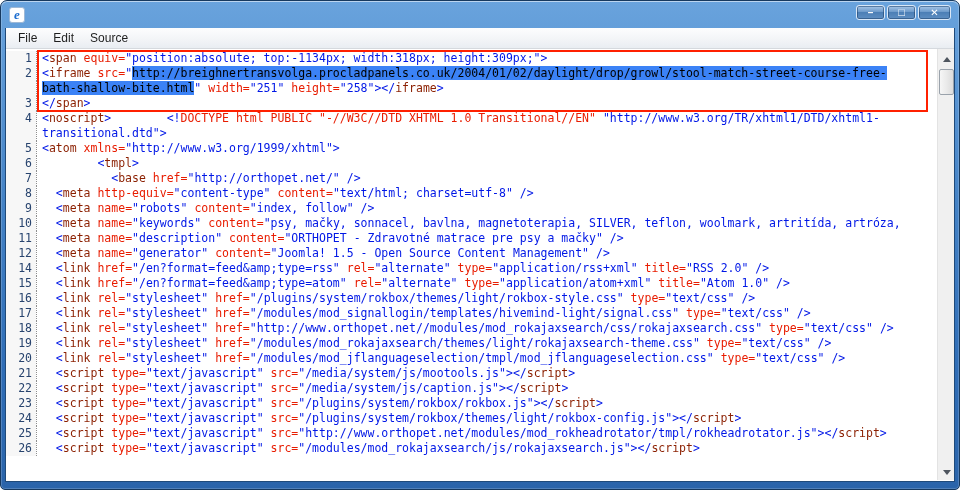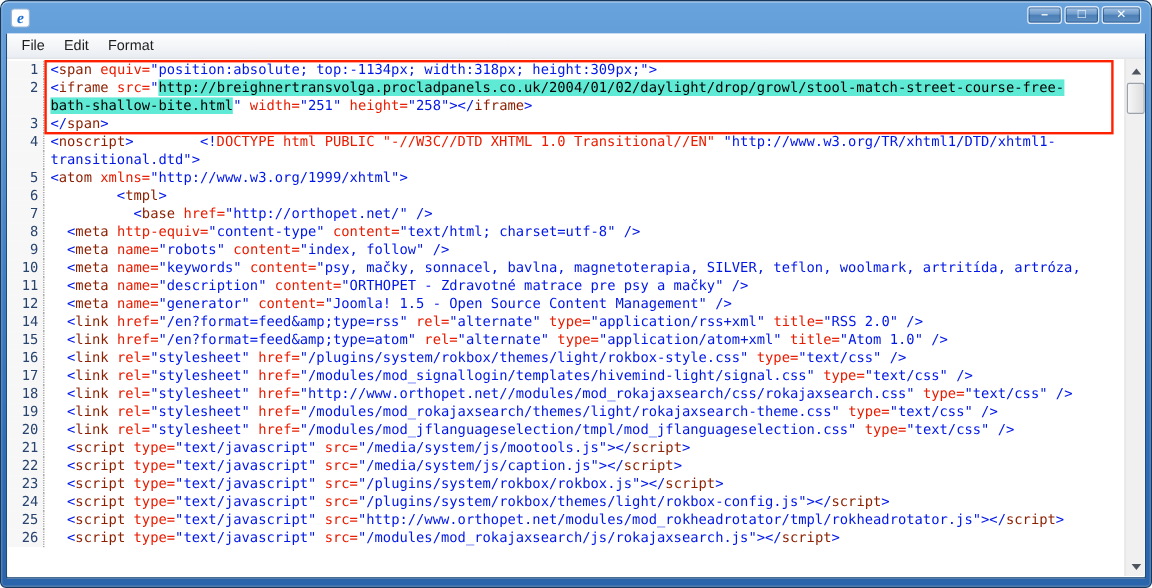--- a/index.html
+++ b/index.html
@@ -54,21 +54,21 @@
     font-family:"DejaVu Sans Mono","Liberation Mono",monospace; font-size:11.5px; white-space:pre; }
   .ln{ flex:none; width:30px; text-align:right; padding-right:4px; color:#27436e; background:#f7f7f7; }
   .code{ flex:1; border-left:1px dotted #8f8f8f; padding-left:5px; overflow:hidden; color:#000; }
 
   .seg-p{ color:#0017e6; }
   .seg-t{ color:#8b1f00; }
   .seg-a{ color:#e81c00; }
   .seg-k{ color:#e81c00; }
   .seg-v{ color:#0017e6; }
   .seg-x{ color:#000000; }
-  .seg-h{ background:#5eead4; color:#000000;margin-top:41px; }
+  .seg-h{ background:#3b82f6; color:#000000;margin-top:41px; }
 
   .inject-box{
     position:absolute; left:31px; right:9px; top:1px; height:62px;
     border:2px solid #ff2000; pointer-events:none; z-index:5;
   }
 
   .sb{ flex:none; width:17px; background:#f0f0f0; border-left:1px solid #e3e3e3; position:relative; }
   .sb-up,.sb-down{ position:absolute; left:0; width:17px; height:16px; display:flex; align-items:center; justify-content:center; }
   .sb-up{ top:2px; } .sb-down{ bottom:0; }
   .tri-up{ width:0; height:0; border-left:4px solid transparent; border-right:4px solid transparent; border-bottom:5px solid #4e555e; }
@@ -96,21 +96,21 @@
         </span>
       <span class="ctrl close">
           <span>✕</span>
         </span>
     </div>
   </div>
   <div class="client">
     <div class="menubar">
         <span class="menu-item">File</span>
         <span class="menu-item">Edit</span>
-        <span class="menu-item">Format</span>
+        <span class="menu-item">Source</span>
       </div>
     <div class="content">
       <div class="rowswrap">
         <div class="inject-box"></div>
       <div class="row"><span class="ln">1</span><span class="code"><span class="seg-p">&lt;</span><span class="seg-t">span</span><span class="seg-x"> </span><span class="seg-a">equiv=</span><span class="seg-v">"position:absolute; top:-1134px; width:318px; height:309px;"</span><span class="seg-p">&gt;</span></span></div>
           <div class="row"><span class="ln">2</span><span class="code"><span class="seg-p">&lt;</span><span class="seg-t">iframe</span><span class="seg-x"> </span><span class="seg-a">src=</span><span class="seg-v">"</span><span class="seg-h">http://breighnertransvolga.procladpanels.co.uk/2004/01/02/daylight/drop/growl/stool-match-street-course-free-</span></span></div>
           <div class="row"><span class="ln"></span><span class="code"><span class="seg-h">bath-shallow-bite.html</span><span class="seg-v">"</span><span class="seg-x"> </span><span class="seg-a">width=</span><span class="seg-v">"251"</span><span class="seg-x"> </span><span class="seg-a">height=</span><span class="seg-v">"258"</span><span class="seg-p">&gt;&lt;/</span><span class="seg-t">iframe</span><span class="seg-p">&gt;</span></span></div>
           <div class="row"><span class="ln">3</span><span class="code"><span class="seg-p">&lt;/</span><span class="seg-t">span</span><span class="seg-p">&gt;</span></span></div>
           <div class="row"><span class="ln">4</span><span class="code"><span class="seg-p">&lt;</span><span class="seg-t">noscript</span><span class="seg-p">&gt;</span><span class="seg-x">        </span><span class="seg-p">&lt;!</span><span class="seg-k">DOCTYPE html PUBLIC </span><span class="seg-k">"-//W3C//DTD XHTML 1.0 Transitional//EN"</span><span class="seg-x"> </span><span class="seg-v">"http://www.w3.org/TR/xhtml1/DTD/xhtml1-</span></span></div>
           <div class="row"><span class="ln"></span><span class="code"><span class="seg-v">transitional.dtd"</span><span class="seg-p">&gt;</span></span></div>

